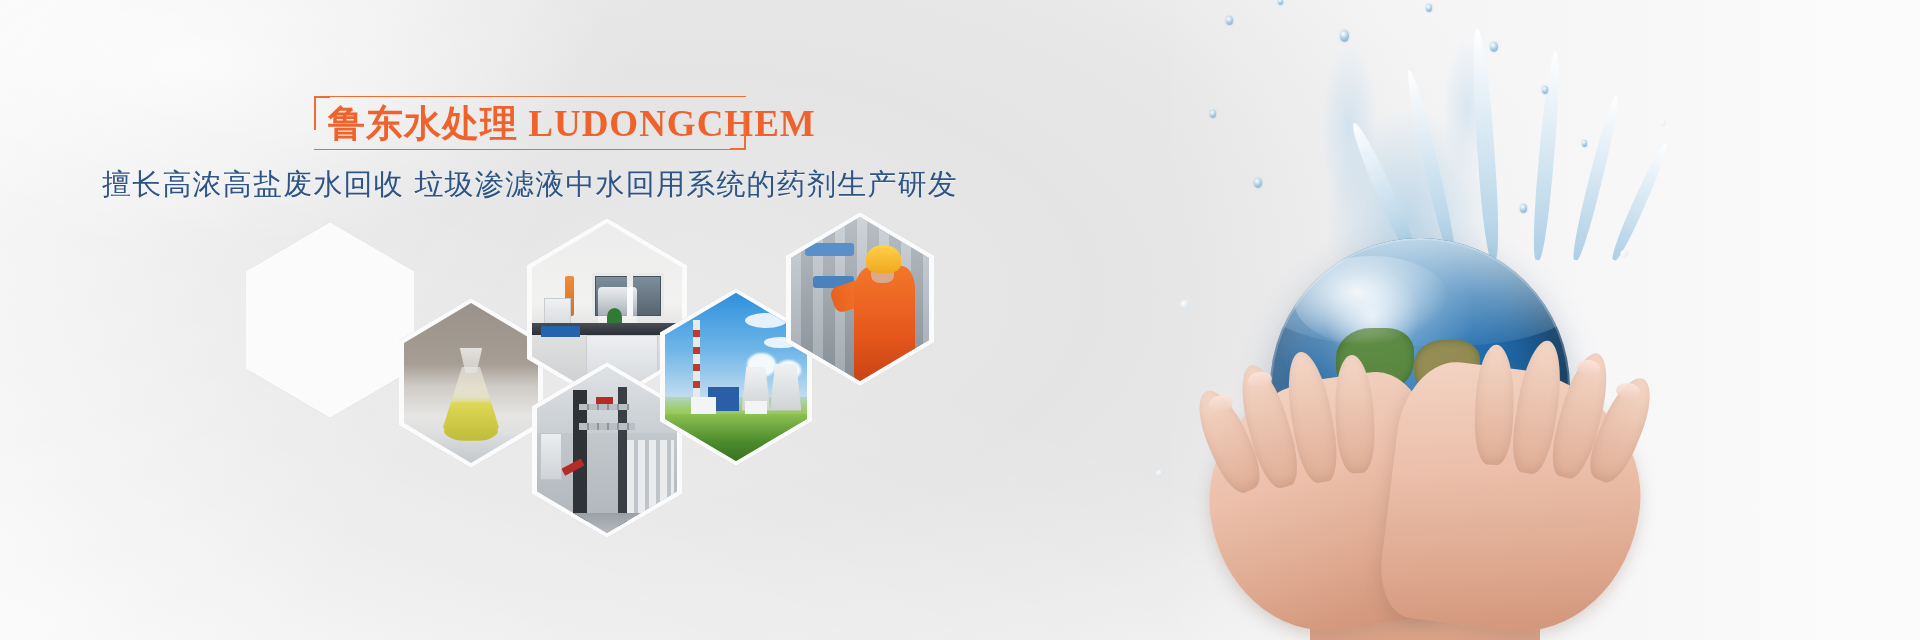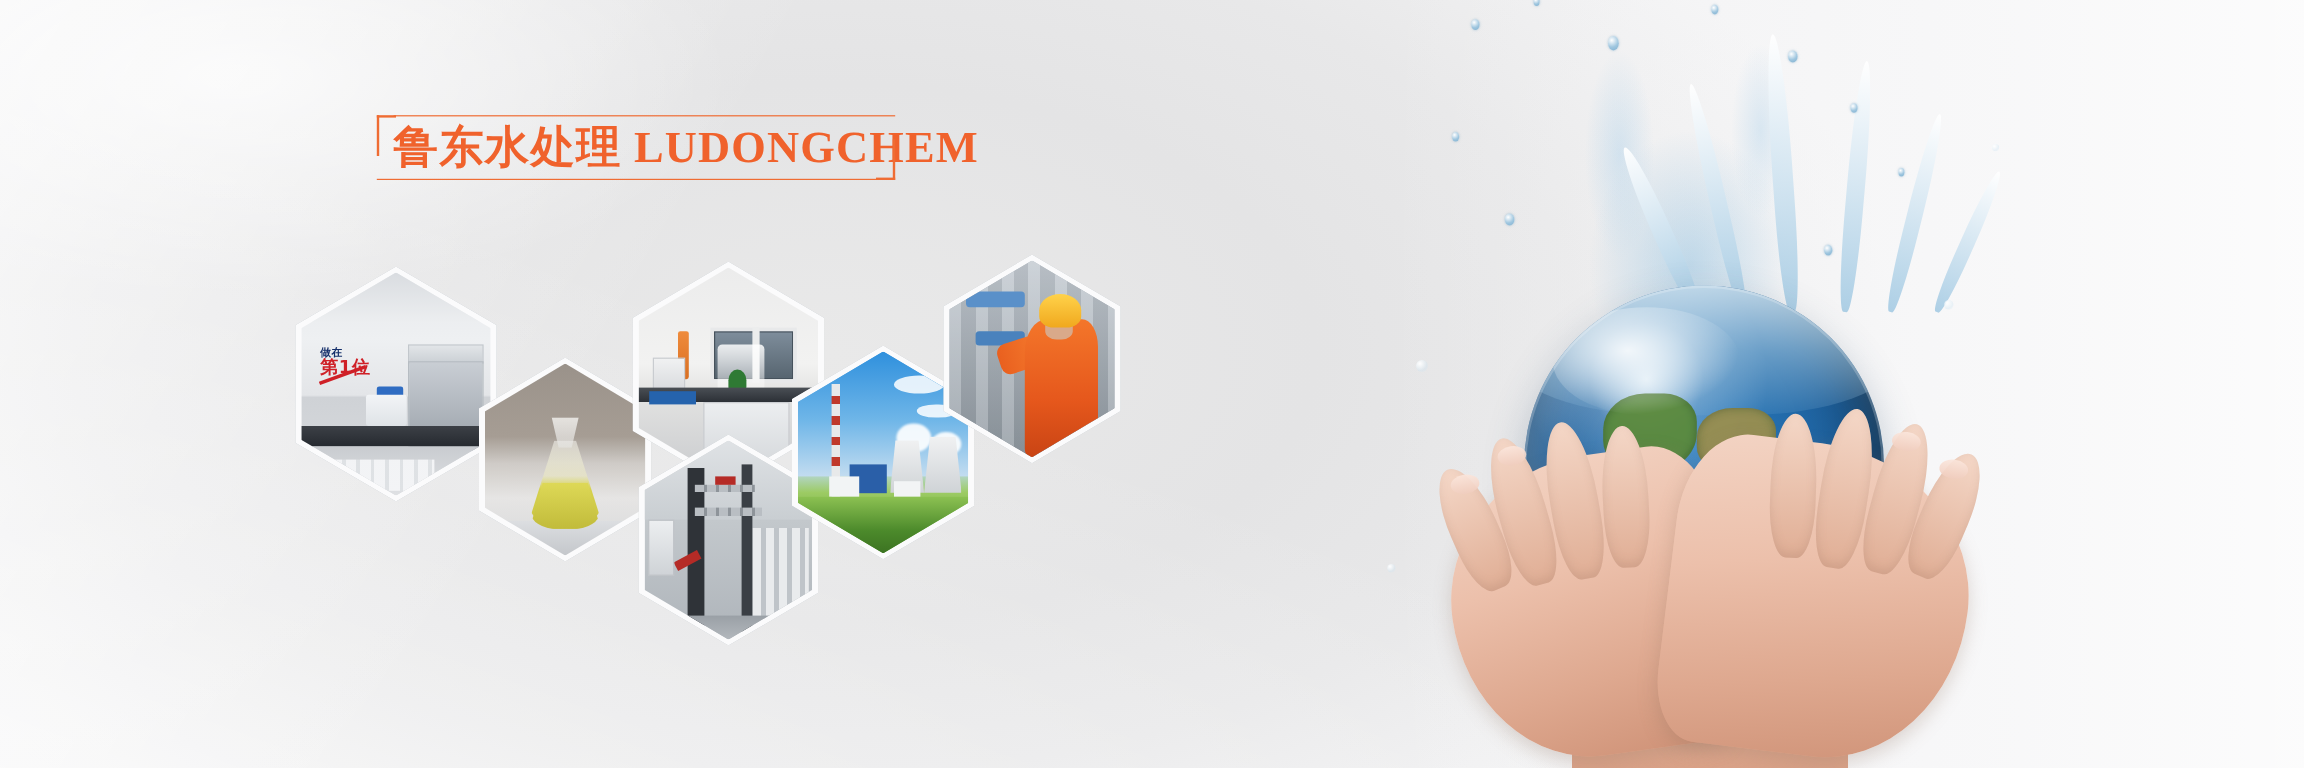--- a/index.html
+++ b/index.html
@@ -322,43 +322,27 @@
   <div class="text-block">
 
     <div class="title-wrap">
       <span class="frame-top"></span>
       <span class="frame-bot"></span>
       <span class="bracket-tl"></span>
       <span class="bracket-br"></span>
       <div class="title-text">鲁东水处理 LUDONGCHEM</div>
     </div>
 
+    <div class="subtitle">擅长高浓高盐废水回收 垃圾渗滤液中水回用系统的药剂生产研发</div>
   </div>
 
   <div class="hexes">
 
     <div class="hex" style="left:246px; top:222px; width:168px; height:196px;">
       <div class="pad"></div>
-      <div class="inner">
-        <div class="art art-lab1">
-          <div class="lab1-ceiling"></div>
-          <div class="lab1-cab2"></div>
-          <div class="lab1-cab"></div>
-          <div class="lab1-bench"></div>
-          <div class="lab1-floor"></div>
-          <div class="lab1-boxblue"></div>
-          <div class="lab1-box"></div>
-          <div class="lab1-jugs"></div>
-          <div class="lab1-arrow"></div>
-          <div class="lab1-slogan">
-            <span>做在</span><br>
-            <span class="red">第1位</span>
-          </div>
-        </div>
-      </div>
     </div>
 
     <div class="hex" style="left:399px; top:298px; width:144px; height:170px;">
       <div class="pad"></div>
       <div class="inner">
         <div class="art art-flask">
           <div class="flask-table"></div>
           <div class="flask-body"></div>
           <div class="flask-liquid"></div>
           <div class="flask-neck"></div>

